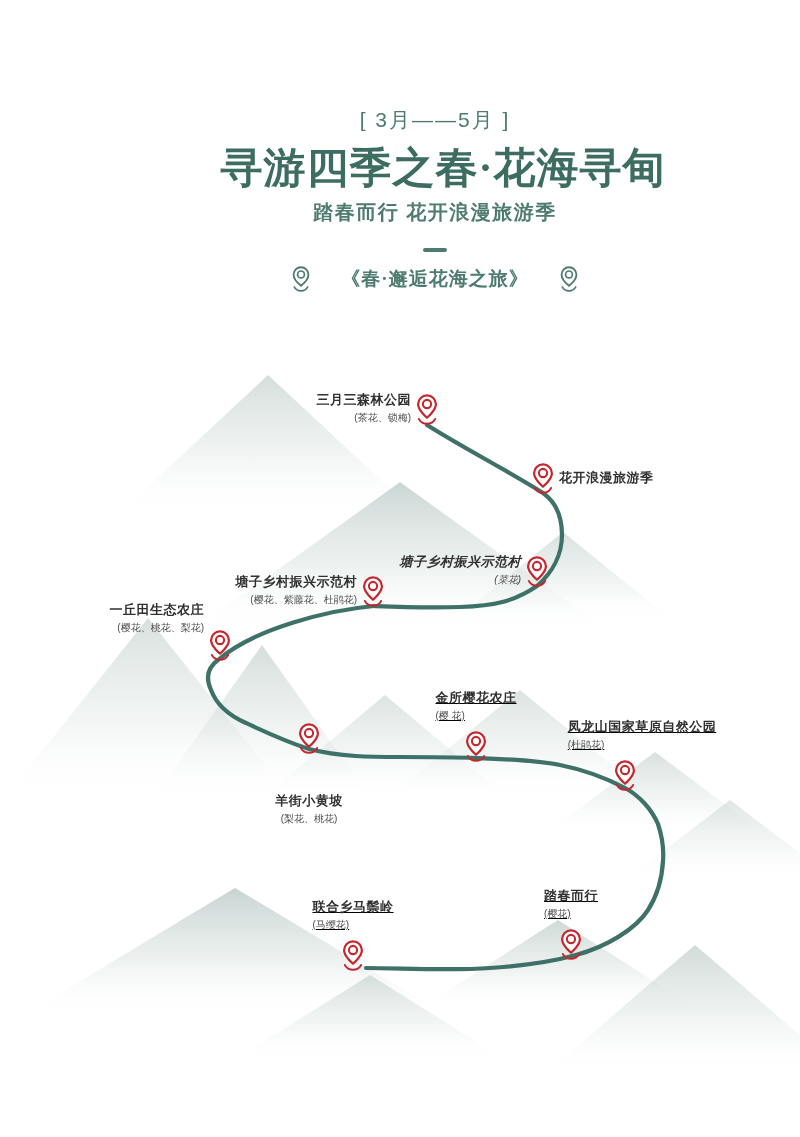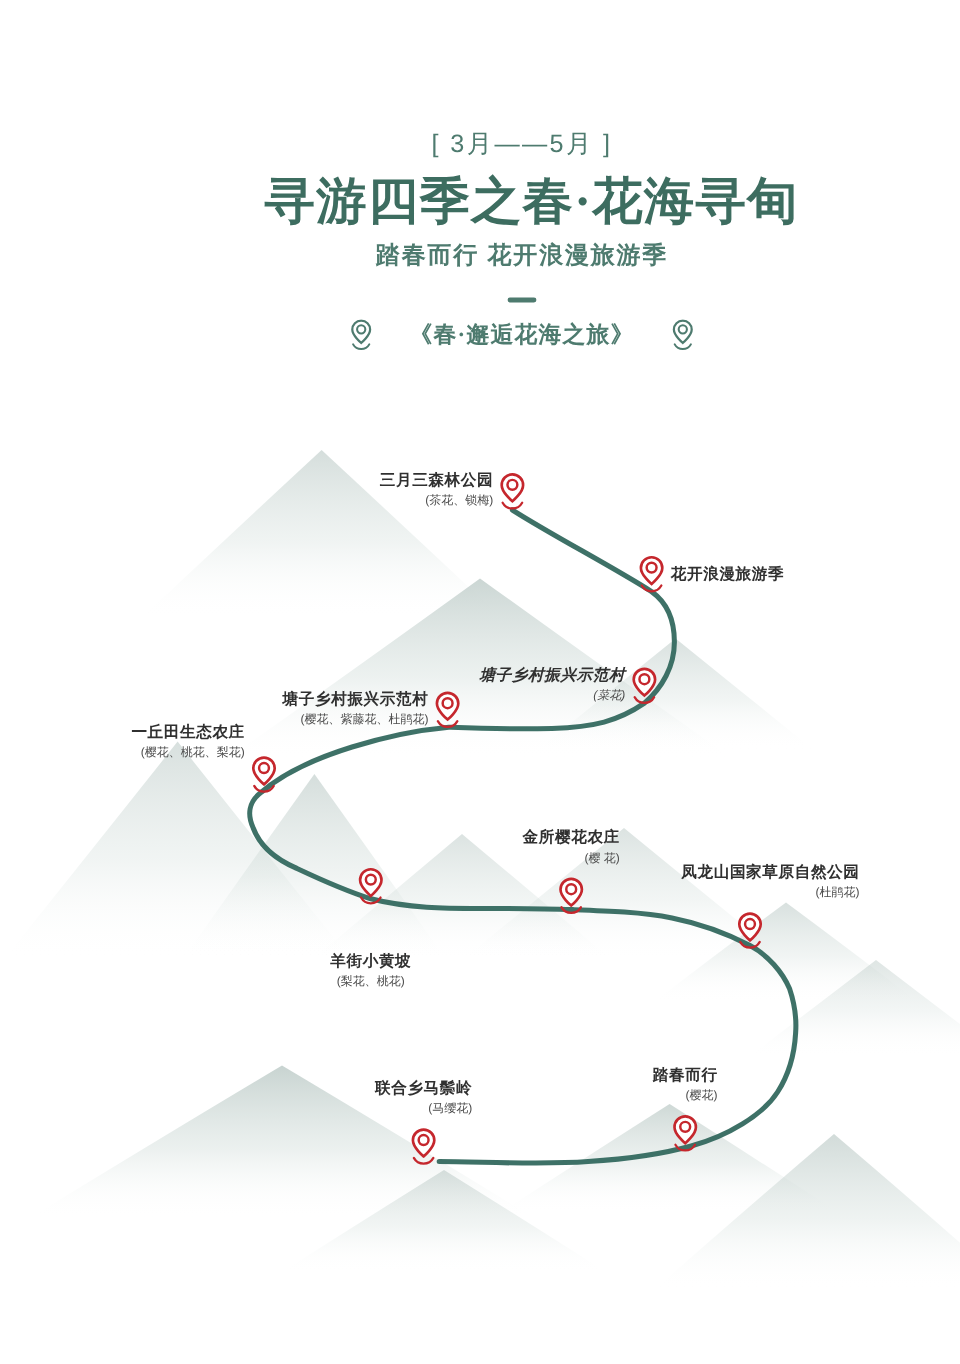--- a/index.html
+++ b/index.html
@@ -52,21 +52,21 @@
   }
   .pin-small{width:20px;height:26px;color:var(--teal);}
   
   #stops{position:absolute;left:0;top:0;width:800px;height:1137px;z-index:3;}
   .pin{position:absolute;width:24px;height:33px;color:var(--pin-red);}
   .stop-label{position:absolute;white-space:nowrap;line-height:17px;}
   .stop-name{font-size:13px;font-weight:bold;color:var(--label);letter-spacing:0.5px;}
   .stop-flowers{font-size:10px;color:var(--sublabel);margin-top:3px;line-height:14px;}
   .side-left{transform:translateY(-52%);text-align:right;}
   .side-right{transform:translateY(-52%);text-align:left;}
-  .side-above{transform:translate(-50%,-100%);text-align:right;}
+  .side-above{transform:translate(-50%,-100%);text-align:left;text-decoration:underline;}
   .side-below{transform:translateX(-50%);text-align:center;}
 </style>
 </head>
 <body>
 
 <div id="page">
 
   <svg width="0" height="0" style="position:absolute" aria-hidden="true">
     <defs>
       <g id="pin-shape">

